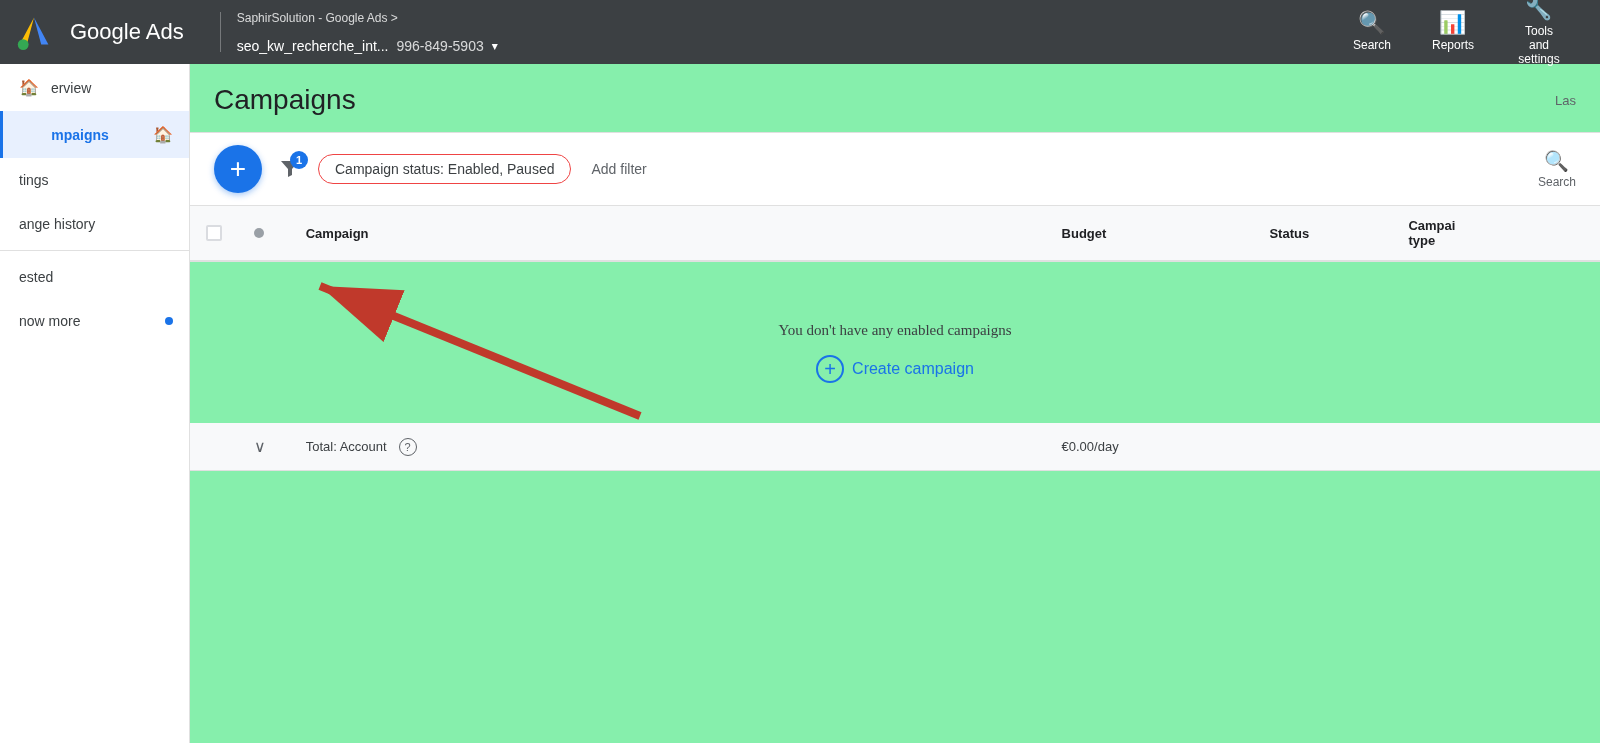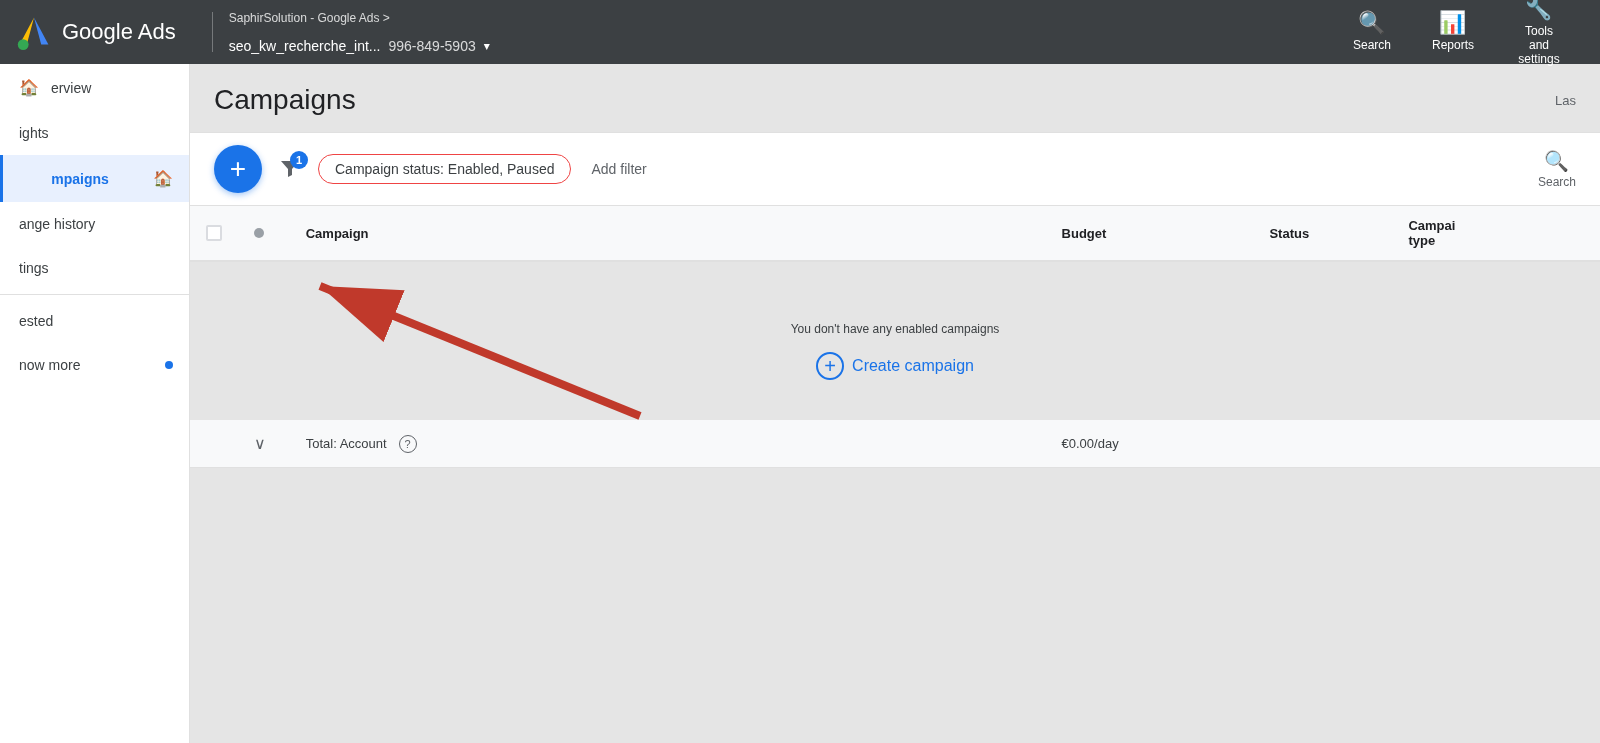--- a/index.html
+++ b/index.html
@@ -12,21 +12,21 @@
       background: #3c4043;
       color: white;
       height: 64px;
       padding: 0 16px;
       position: relative;
       z-index: 10;
     }
     .top-nav-logo {
       display: flex;
       align-items: center;
-      gap: 10px;
+      gap: 18px;
       margin-right: 20px;
     }
     .google-ads-logo {
       width: 36px;
       height: 36px;
     }
     .top-nav-title {
       font-size: 22px;
       font-weight: 400;
       color: white;
@@ -143,21 +143,21 @@
     }
     .sidebar-divider {
       height: 1px;
       background: #e0e0e0;
       margin: 4px 0;
     }
 
     
     .main-content {
       flex: 1;
-      background: #e5e5e5;
+      background: #86efac;
       overflow: hidden;
       position: relative;
     }
 
     
     .page-header {
       display: flex;
       align-items: center;
       justify-content: space-between;
       padding: 20px 24px 16px 24px;
@@ -304,22 +304,23 @@
       border-bottom: none;
       padding: 60px 16px 40px 16px;
     }
     .empty-state-content {
       display: flex;
       flex-direction: column;
       align-items: center;
       gap: 16px;
     }
     .empty-state-text {
-      font-size: 12px;
+      font-size: 15px;
       color: #3c4043;
+      font-family: Liberation Serif, serif;
     }
     .create-campaign-btn {
       display: flex;
       align-items: center;
       gap: 8px;
       background: transparent;
       border: none;
       cursor: pointer;
       font-size: 16px;
       color: #1a73e8;
@@ -418,32 +419,29 @@
   </div>
 </nav>
 
 <div class="layout">
 
   <aside class="sidebar">
     <div class="sidebar-item">
       <span class="item-icon">🏠</span>
       <span class="item-label">erview</span>
     </div>
-    <div class="sidebar-item">
-      <span class="item-label">ights</span>
-    </div>
     <div class="sidebar-item active">
       <span class="item-label">mpaigns</span>
       <span class="item-icon">🏠</span>
     </div>
     <div class="sidebar-item">
+      <span class="item-label">tings</span>
+    </div>
+    <div class="sidebar-item">
       <span class="item-label">ange history</span>
-    </div>
-    <div class="sidebar-item">
-      <span class="item-label">tings</span>
     </div>
     <div class="sidebar-divider"></div>
     <div class="sidebar-item">
       <span class="item-label">ested</span>
     </div>
     <div class="sidebar-item">
       <span class="item-label">now more</span>
       <span class="sidebar-dot"></span>
     </div>
   </aside>

